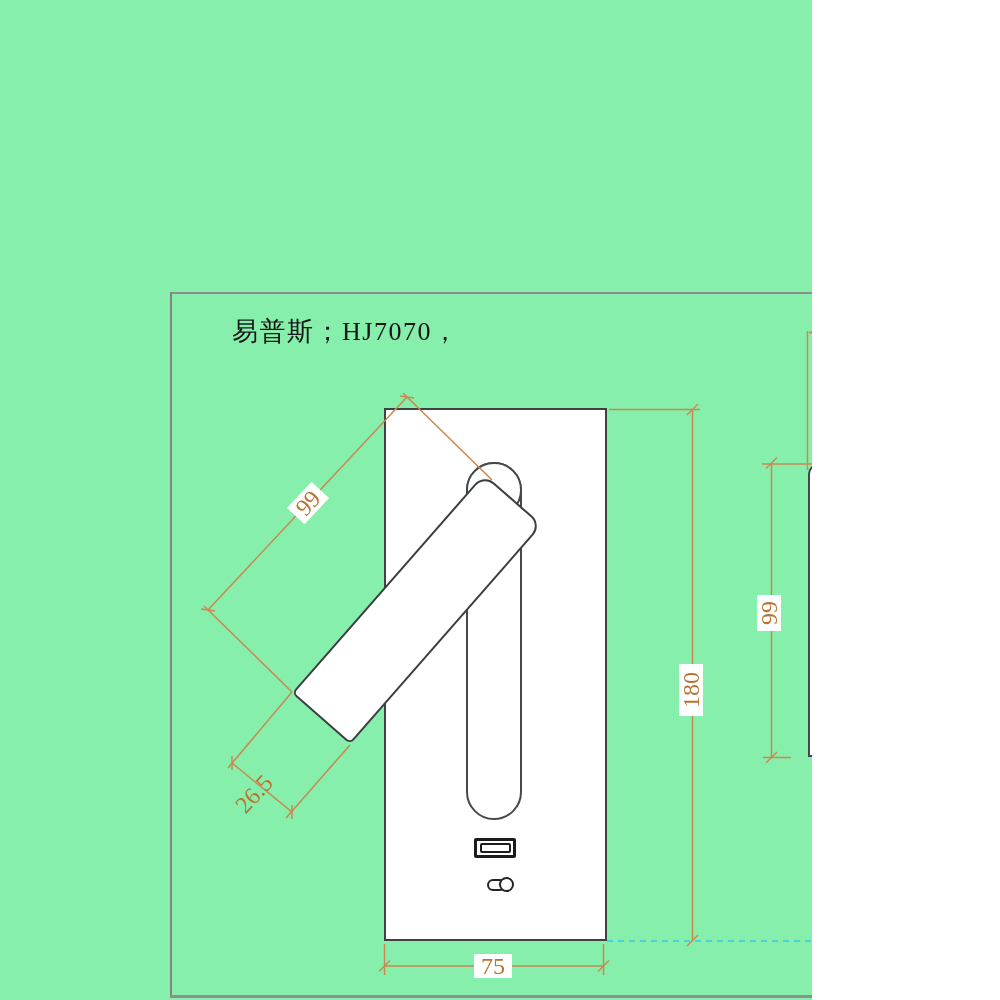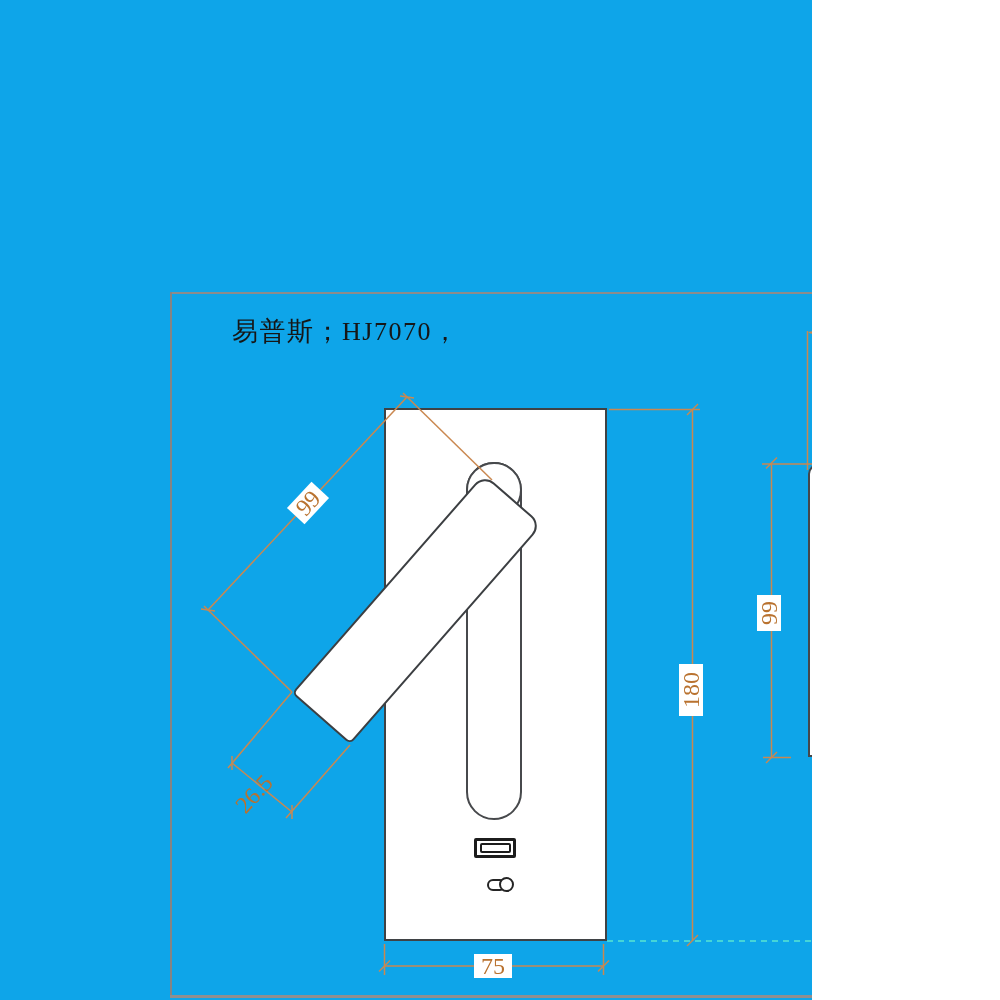--- a/index.html
+++ b/index.html
@@ -1,18 +1,18 @@
 <!DOCTYPE html>
 <html><head>
 <meta charset="utf-8">
 <style>
   html,body{margin:0;padding:0;background:#ffffff;}
   *{box-sizing:border-box;}
   .canvas{
-    position:relative;width:812px;height:1000px;background:#0ea5e9;
+    position:relative;width:812px;height:1000px;background:#86efac;
     font-family:"Liberation Serif",serif;overflow:hidden;
   }
   
   .frame-top{position:absolute;left:170px;top:292px;width:683px;height:2px;background:#8c8c8c;}
   .frame-left{position:absolute;left:170px;top:292px;width:2px;height:705px;background:#848484;}
   .frame-bottom{position:absolute;left:170px;top:995px;width:818px;height:3px;background:#8f8f8f;}
   
   .title{
     position:absolute;left:232px;top:314px;font-size:26px;color:#161616;
     letter-spacing:1.5px;white-space:nowrap;

